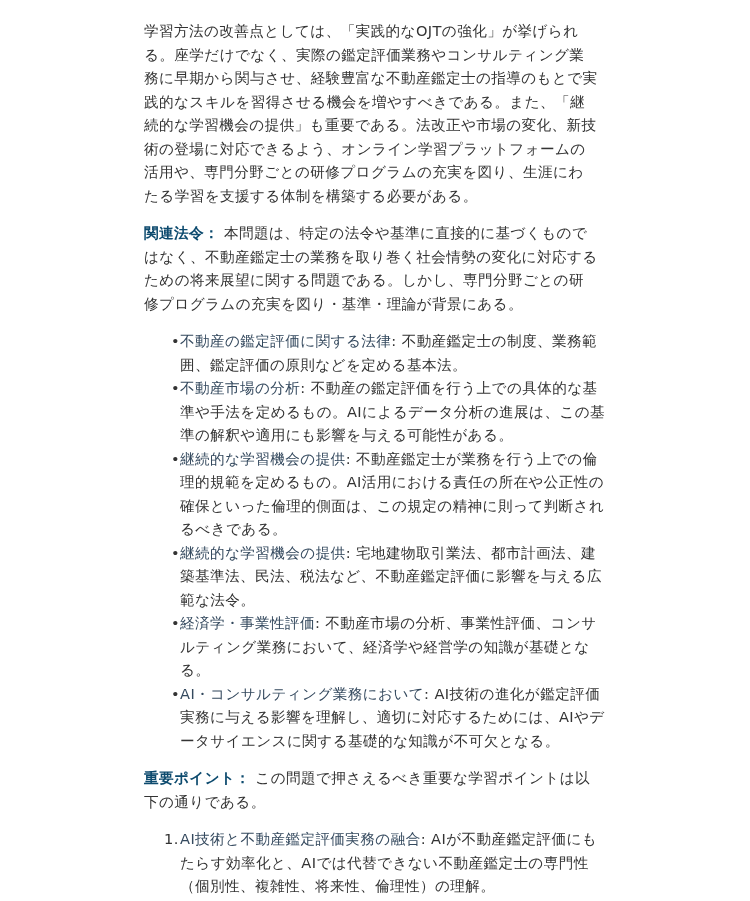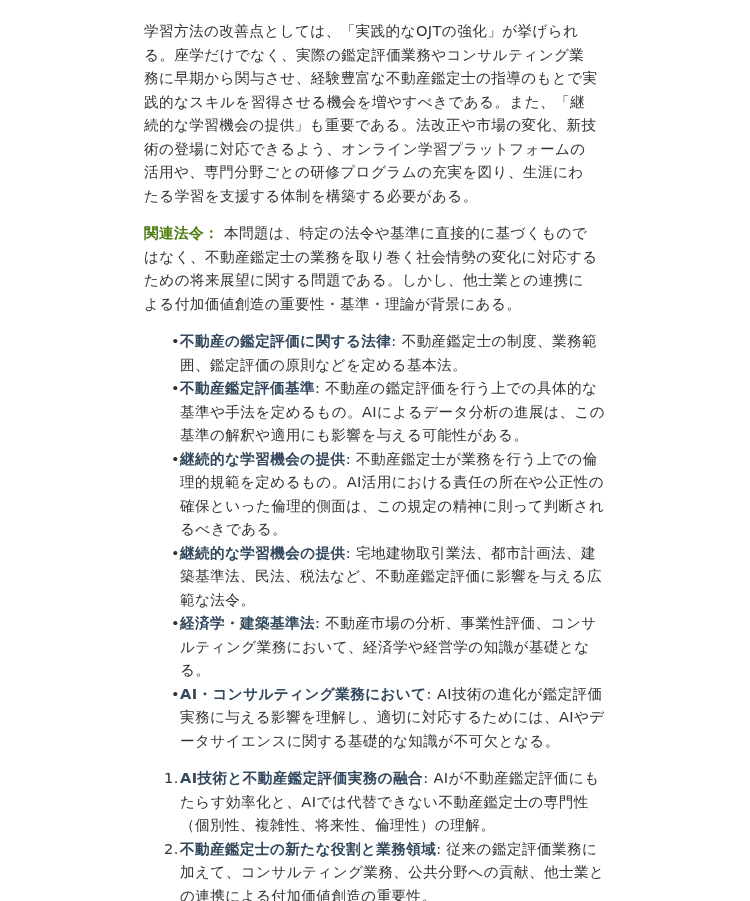--- a/index.html
+++ b/index.html
@@ -6,47 +6,50 @@
     body {
       width: 750px; height: 901px; overflow: hidden;
       font-family: "DejaVu Sans", "Liberation Sans", sans-serif;
       color: #333333;
     }
     .doc {
       position: absolute; left: 144px; top: 19px; width: 462px;
       font-size: 14.6px; line-height: 23.5px; letter-spacing: 0.4px;
     }
     p { margin: 0 8px 14px 0; }
-    .label { color: #4d7c0f; font-weight: bold; }
-    .term { color: #34495e; font-weight: bold; text-align: center; }
+    .label { color: #0c4a6e; font-weight: bold; }
+    .term { color: #34495e; font-weight: normal; text-align: center; }
     ul, ol { margin: 0 0 14px 0; padding: 0; }
     ul li, ol li { list-style: none; position: relative; }
     ul { padding-left: 36px; }
     ul li .mark { position: absolute; left: -9px; top: 0; }
     ol { padding-left: 36px; }
     ol li .mark { position: absolute; left: -16px; top: 0; }
   </style>
 </head>
 <body>
 
 <div class="doc">
   <p>学習方法の改善点としては、「実践的なOJTの強化」が挙げられる。座学だけでなく、実際の鑑定評価業務やコンサルティング業務に早期から関与させ、経験豊富な不動産鑑定士の指導のもとで実践的なスキルを習得させる機会を増やすべきである。また、「継続的な学習機会の提供」も重要である。法改正や市場の変化、新技術の登場に対応できるよう、オンライン学習プラットフォームの活用や、専門分野ごとの研修プログラムの充実を図り、生涯にわたる学習を支援する体制を構築する必要がある。</p>
 
   <p>
-    <span class="label">関連法令：</span><span> 本問題は、特定の法令や基準に直接的に基づくものではなく、不動産鑑定士の業務を取り巻く社会情勢の変化に対応するための将来展望に関する問題である。しかし、他士業との連携による付加価値創造の重要性・基準・理論が背景にある。</span>
+    <span class="label">関連法令：</span><span> 本問題は、特定の法令や基準に直接的に基づくものではなく、不動産鑑定士の業務を取り巻く社会情勢の変化に対応するための将来展望に関する問題である。しかし、専門分野ごとの研修プログラムの充実を図り・基準・理論が背景にある。</span>
   </p>
 
   <ul>
     <li><span class="mark">•</span><span class="term">不動産の鑑定評価に関する法律</span><span>: 不動産鑑定士の制度、業務範囲、鑑定評価の原則などを定める基本法。</span></li>
-    <li><span class="mark">•</span><span class="term">不動産鑑定評価基準</span><span>: 不動産の鑑定評価を行う上での具体的な基準や手法を定めるもの。AIによるデータ分析の進展は、この基準の解釈や適用にも影響を与える可能性がある。</span></li>
+    <li><span class="mark">•</span><span class="term">不動産市場の分析</span><span>: 不動産の鑑定評価を行う上での具体的な基準や手法を定めるもの。AIによるデータ分析の進展は、この基準の解釈や適用にも影響を与える可能性がある。</span></li>
     <li><span class="mark">•</span><span class="term">継続的な学習機会の提供</span><span>: 不動産鑑定士が業務を行う上での倫理的規範を定めるもの。AI活用における責任の所在や公正性の確保といった倫理的側面は、この規定の精神に則って判断されるべきである。</span></li>
     <li><span class="mark">•</span><span class="term">継続的な学習機会の提供</span><span>: 宅地建物取引業法、都市計画法、建築基準法、民法、税法など、不動産鑑定評価に影響を与える広範な法令。</span></li>
-    <li><span class="mark">•</span><span class="term">経済学・建築基準法</span><span>: 不動産市場の分析、事業性評価、コンサルティング業務において、経済学や経営学の知識が基礎となる。</span></li>
+    <li><span class="mark">•</span><span class="term">経済学・事業性評価</span><span>: 不動産市場の分析、事業性評価、コンサルティング業務において、経済学や経営学の知識が基礎となる。</span></li>
     <li><span class="mark">•</span><span class="term">AI・コンサルティング業務において</span><span>: AI技術の進化が鑑定評価実務に与える影響を理解し、適切に対応するためには、AIやデータサイエンスに関する基礎的な知識が不可欠となる。</span></li>
   </ul>
 
+  <p>
+    <span class="label">重要ポイント：</span><span> この問題で押さえるべき重要な学習ポイントは以下の通りである。</span>
+  </p>
 
   <ol>
     <li><span class="mark">1.</span><span class="term">AI技術と不動産鑑定評価実務の融合</span><span>: AIが不動産鑑定評価にもたらす効率化と、AIでは代替できない不動産鑑定士の専門性（個別性、複雑性、将来性、倫理性）の理解。</span></li>
     <li><span class="mark">2.</span><span class="term">不動産鑑定士の新たな役割と業務領域</span><span>: 従来の鑑定評価業務に加えて、コンサルティング業務、公共分野への貢献、他士業との連携による付加価値創造の重要性。</span></li>
 
   </ol>
 </div>
 
 </body></html>

